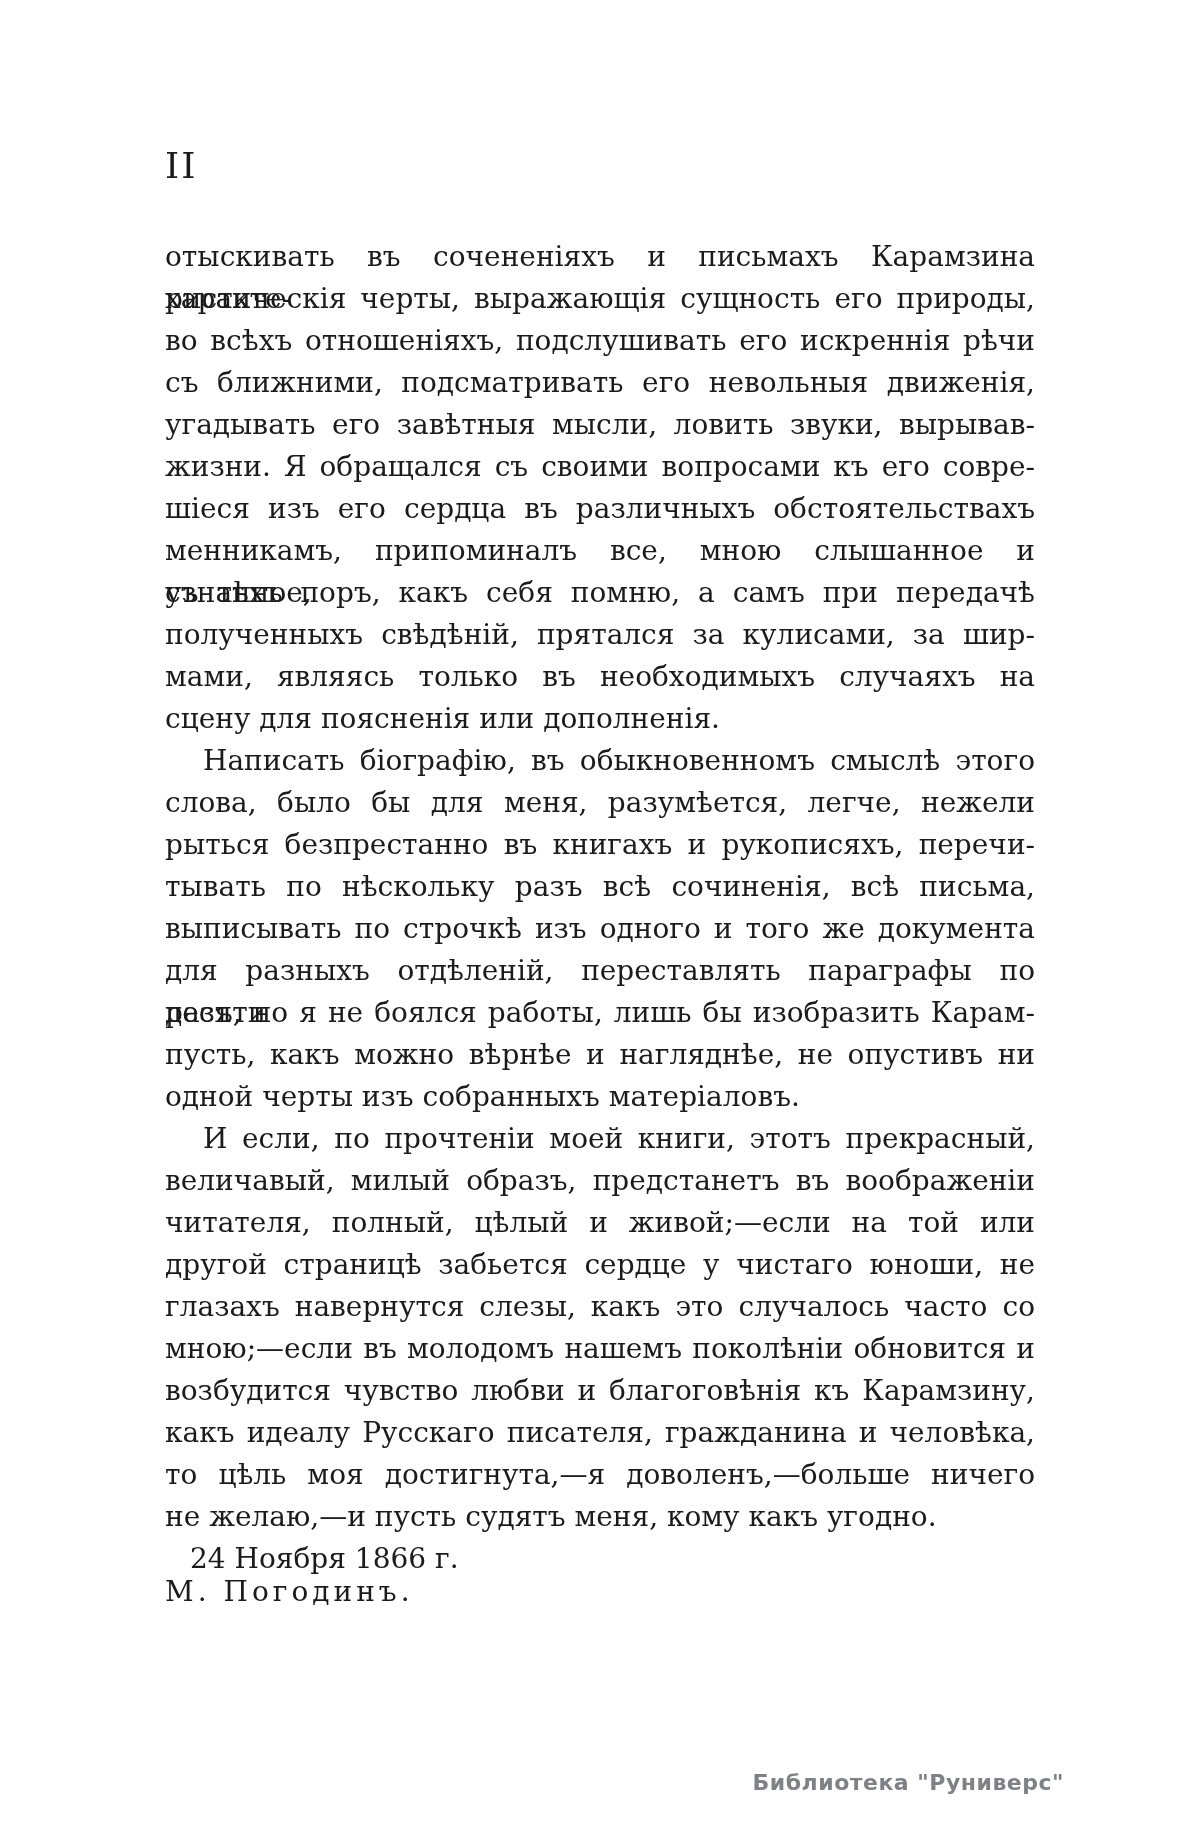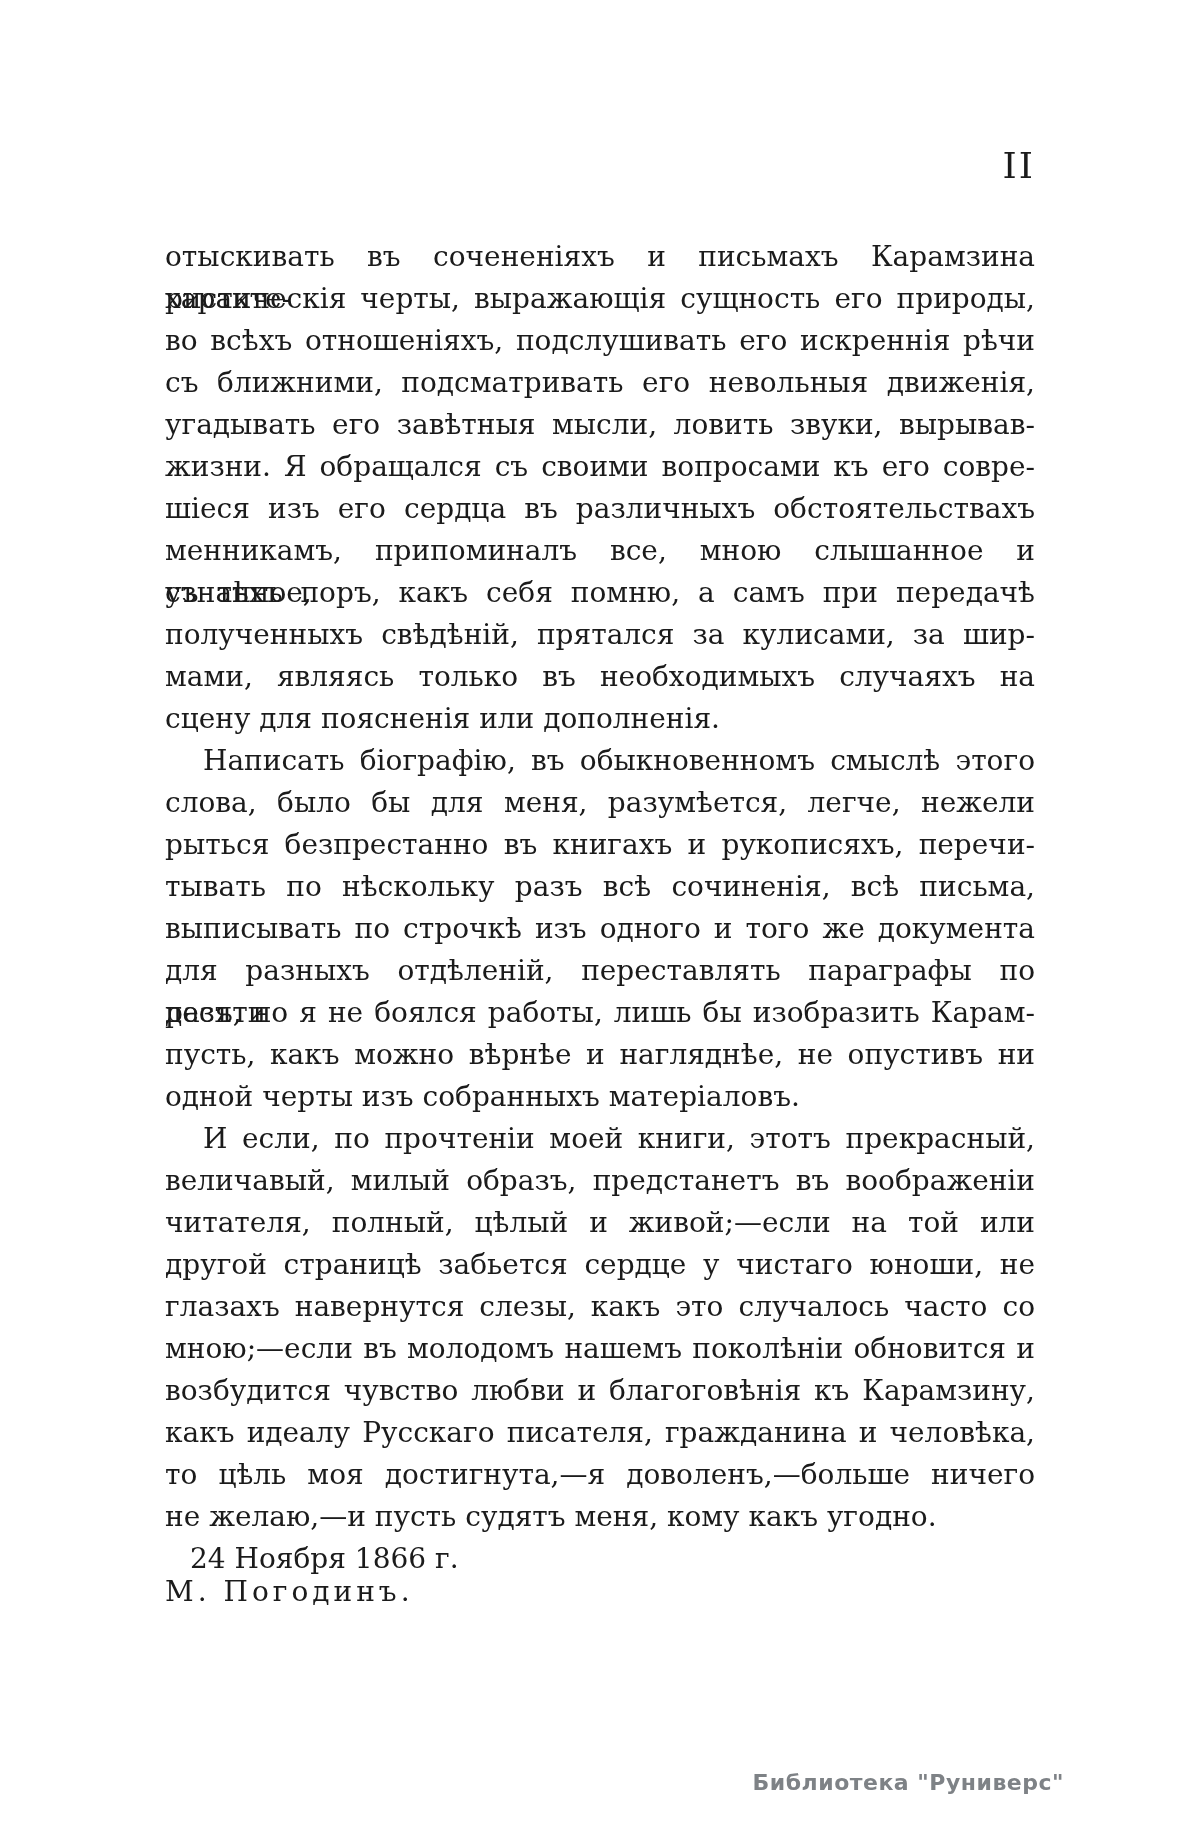--- a/index.html
+++ b/index.html
@@ -13,21 +13,21 @@
     font-family: "DejaVu Serif", serif;
     color: #1b1b1b;
     position: relative;
     overflow: hidden;
   }
   .page-number {
     position: absolute;
     top: 146px;
     left: 165px;
     width: 870px;
-    text-align: right;
+    text-align: left;
     font-size: 36px;
     line-height: 40px;
     letter-spacing: 2px;
   }
   .text-block {
     position: absolute;
     top: 236px;
     left: 165px;
     width: 870px;
     font-size: 28px;

